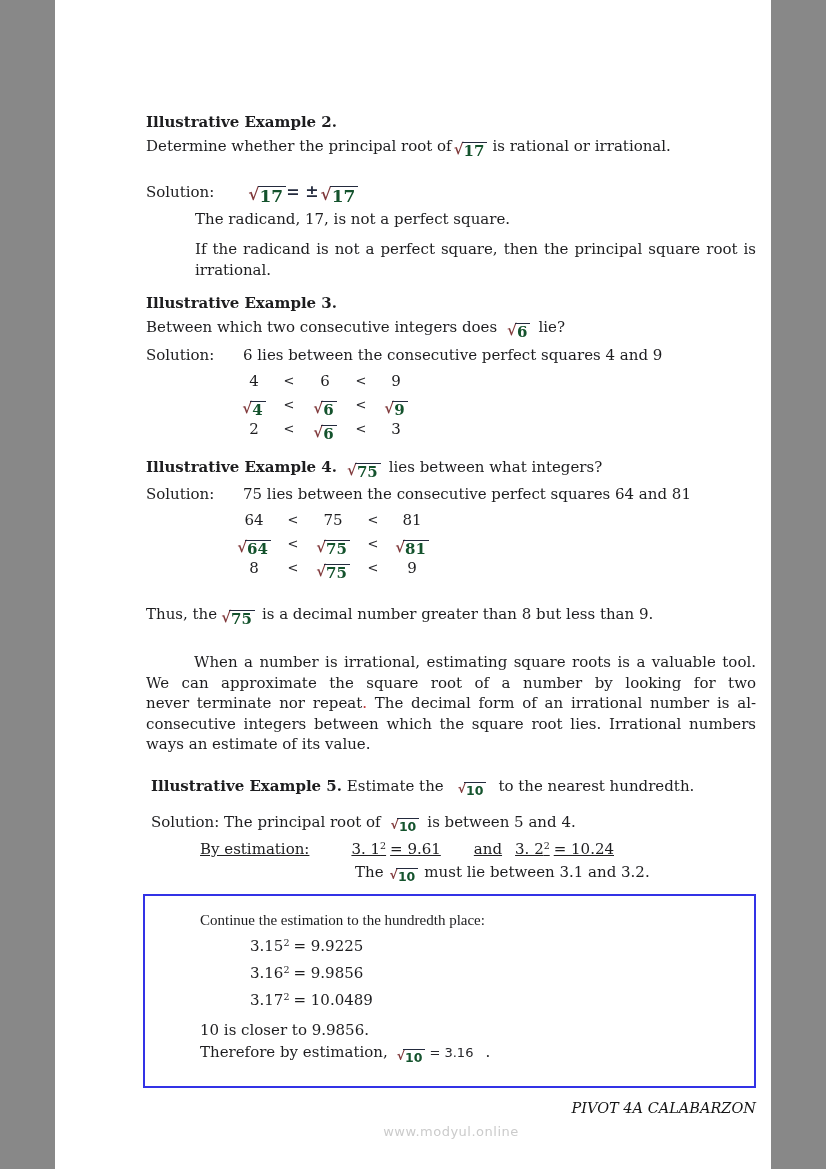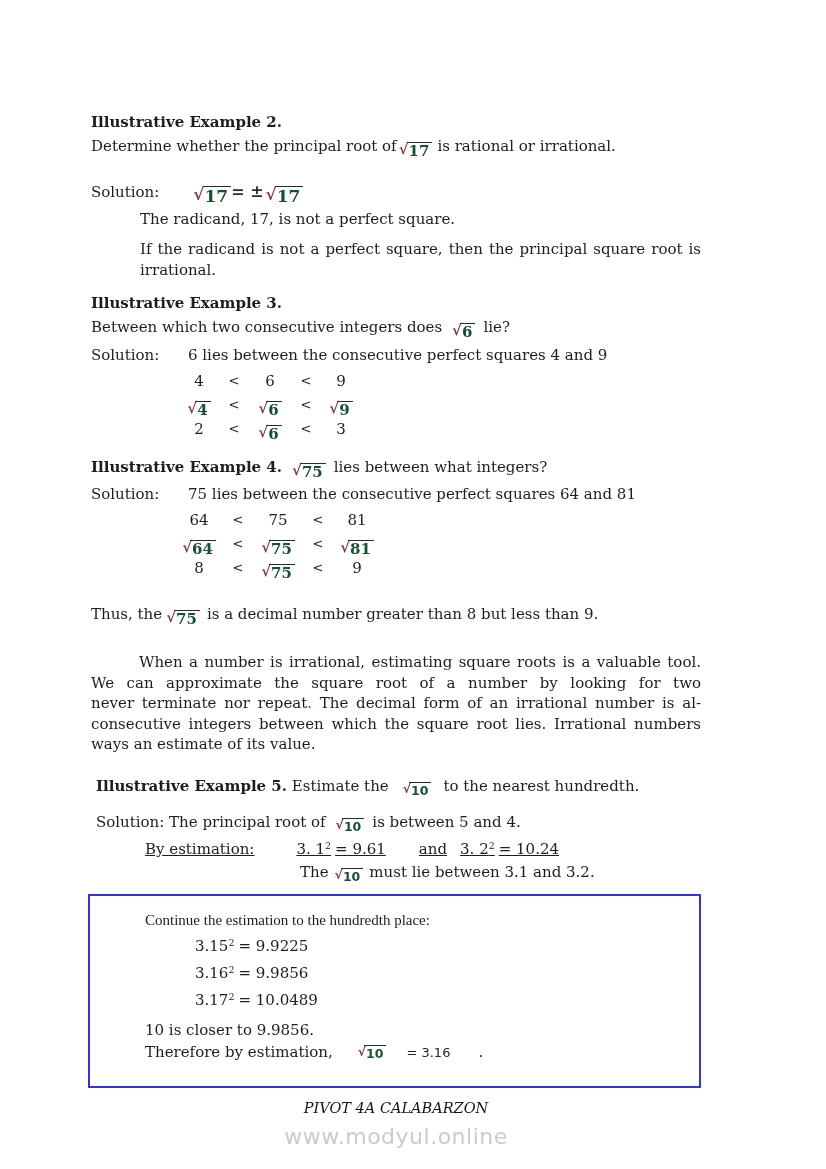--- a/index.html
+++ b/index.html
@@ -1,18 +1,18 @@
 <!DOCTYPE html>
 <html><head>
 <meta charset="utf-8">
 <style>
   html,body{margin:0;padding:0;background:#888;}
   .page{
     position:relative;
-    width:826px;height:1169px;
+    width:716px;height:1169px;
     background:#ffffff;
     margin:0 auto;
     overflow:hidden;
     font-family:"DejaVu Serif","Liberation Serif",serif;
     font-size:15px;
     color:#1d1d1f;
     box-sizing:border-box;
   }
   .content{
     box-sizing:border-box;
@@ -76,30 +76,30 @@
     margin-left:-3px;margin-top:10px;
     width:613px;height:194px;
     border:2px solid #3232e6;
     padding:13px 10px 0 55px;
   }
   .bb-line1{line-height:22px;font-family:Liberation Serif, serif;}
   .bb-eq{margin-left:50px;line-height:23px;}
   .bb-eq:first-of-type{margin-top:2px;}
   .bb-rest{margin-left:4px;}
   .bb-closer{margin-top:7px;line-height:22px;}
-  .bb-therefore{line-height:23px;display:flex;align-items:center;gap:16px;}
+  .bb-therefore{line-height:23px;display:flex;align-items:flex-end;}
   .small-eq{font-family:"DejaVu Sans","Liberation Sans",sans-serif;font-size:13px;color:#26262a;}
   .bb-period{margin-left:12px;}
   
-  .footer-brand{margin-top:10px;text-align:center;font-style:italic;font-size:14.5px;line-height:20px;color:#141414;}
+  .footer-brand{margin-top:10px;text-align:right;font-style:italic;font-size:14.5px;line-height:20px;color:#141414;}
   .page-num{text-align:center;margin-top:4px;font-size:15px;line-height:20px;}
   .watermark{
     text-align:center;margin-top:6px;
     font-family:"DejaVu Sans","Liberation Sans",sans-serif;
-    font-size:22px;color:#cbcbcb;letter-spacing:0.5px;
+    font-size:13px;color:#cbcbcb;letter-spacing:0.5px;
   }
 </style>
 </head>
 <body>
 
 <div class="page">
   <div class="content">
 
     <div class="line">
       <b>Illustrative Example 2.</b>

